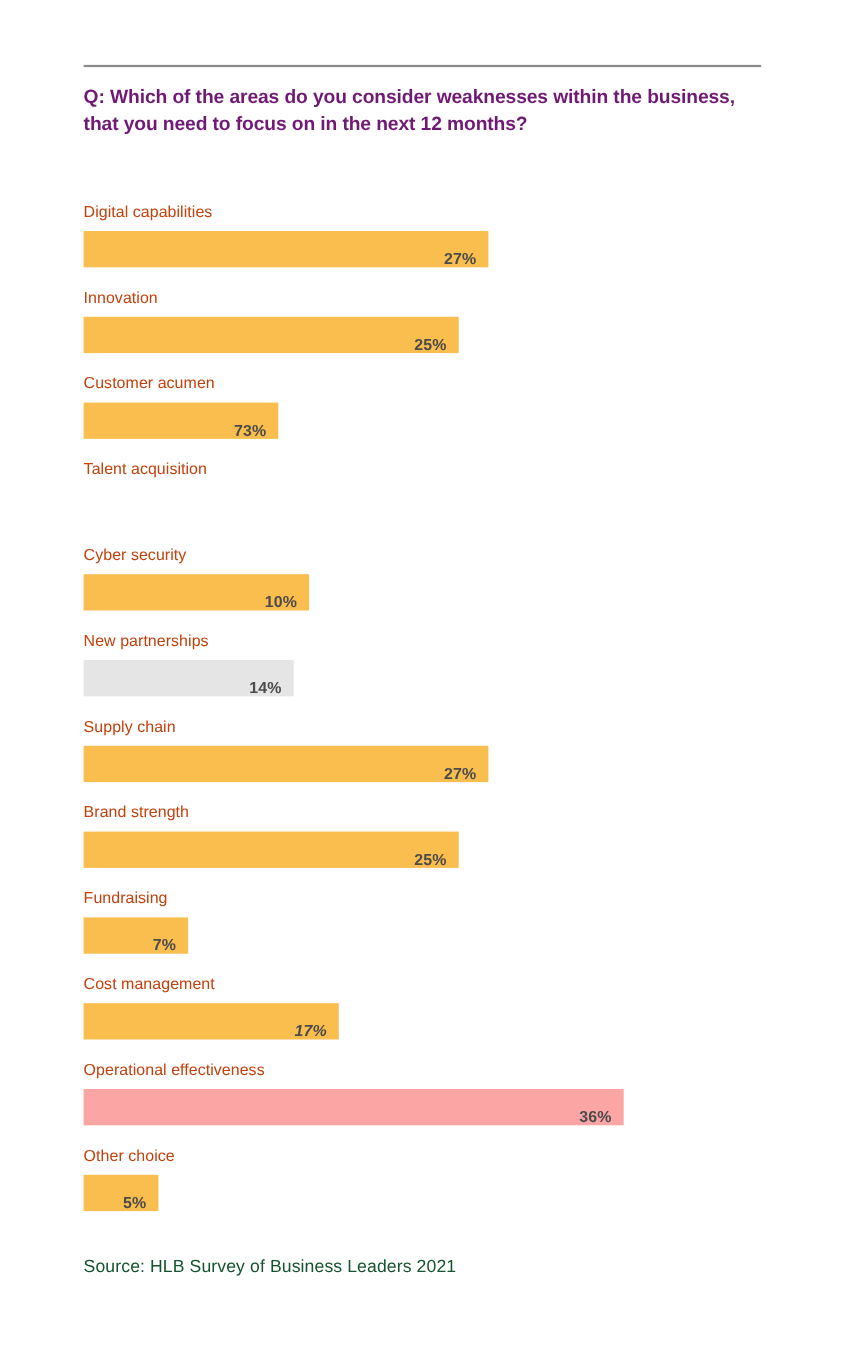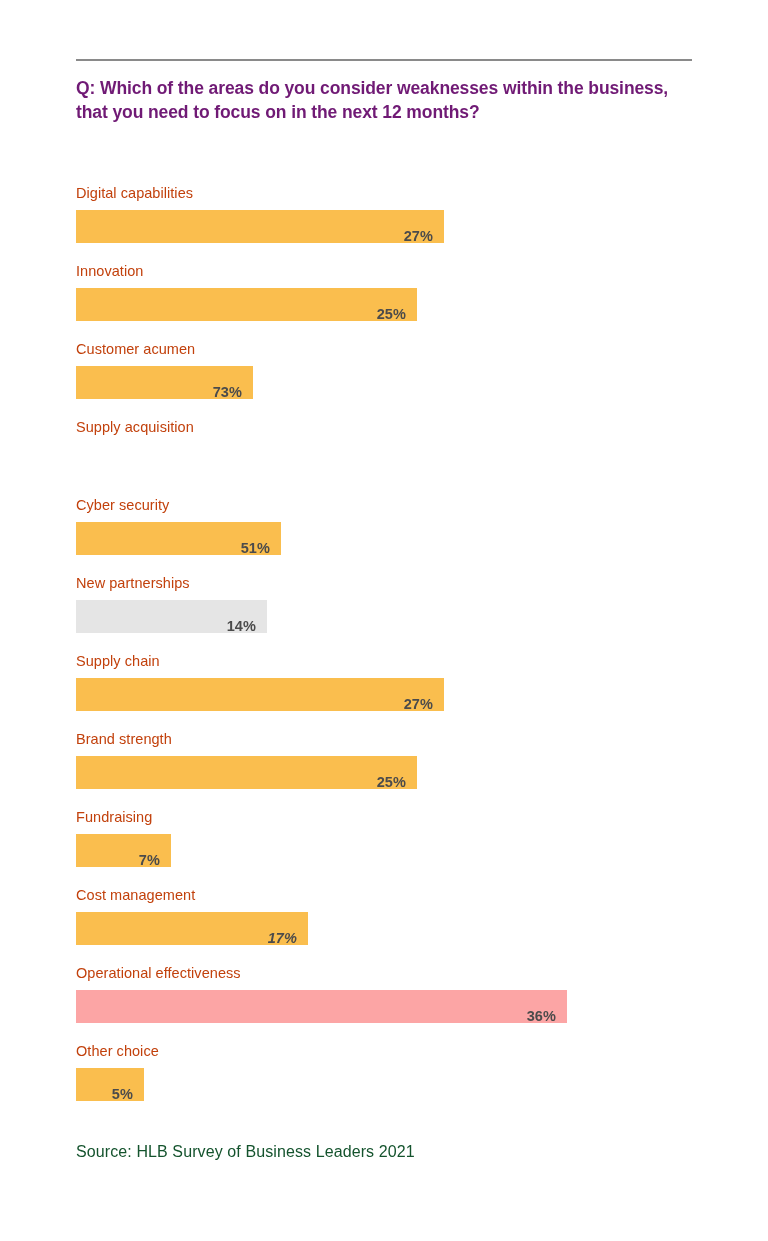--- a/index.html
+++ b/index.html
@@ -121,27 +121,27 @@
       </div>
       <div class="row">
         <span class="row-label">Customer acumen</span>
         <div class="bar-track">
           <div class="bar" style="width: 177px; background: rgb(250, 190, 78);">
             <span class="bar-value">73%</span>
           </div>
         </div>
       </div>
       <div class="row">
-        <span class="row-label">Supply acquisition</span>
+        <span class="row-label">Talent acquisition</span>
       </div>
       <div class="row">
         <span class="row-label">Cyber security</span>
         <div class="bar-track">
           <div class="bar" style="width: 205px; background: rgb(250, 190, 78);">
-            <span class="bar-value">51%</span>
+            <span class="bar-value">10%</span>
           </div>
         </div>
       </div>
       <div class="row">
         <span class="row-label">New partnerships</span>
         <div class="bar-track">
           <div class="bar" style="width: 191px; background: #e5e5e5;">
             <span class="bar-value">14%</span>
           </div>
         </div>

